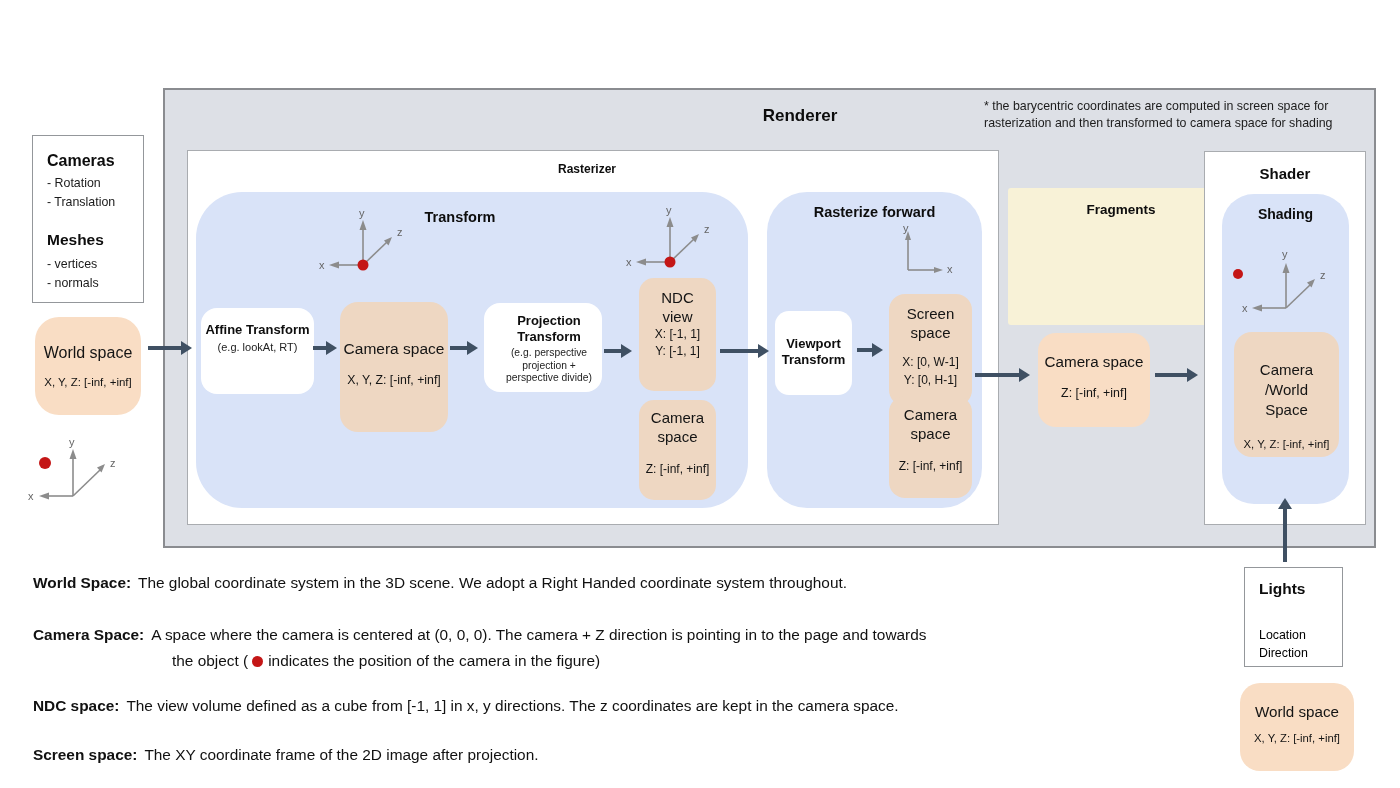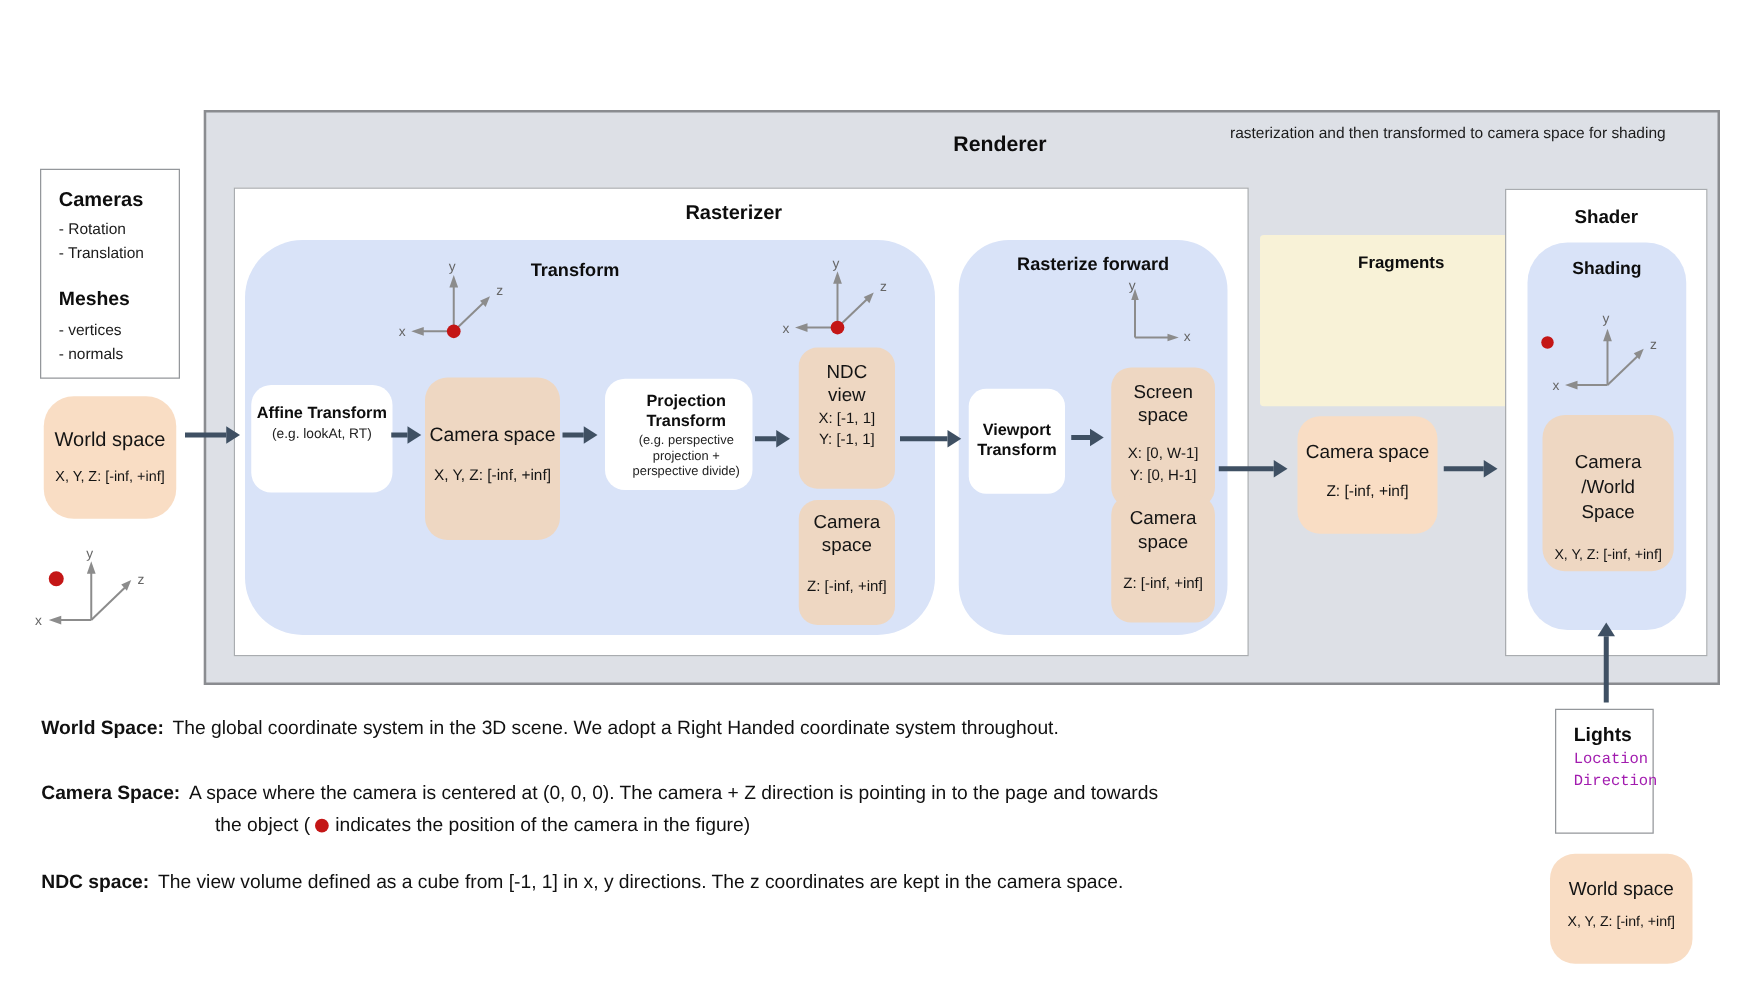--- a/index.html
+++ b/index.html
@@ -31,25 +31,26 @@
 </style>
 </head>
 <body>
 
 <div class="stage">
 
   <div class="abs" style="left:163px;top:88px;width:1213px;height:460px;background:#dde0e6;border:2px solid #8a8c90;"></div>
   <div class="abs ctr b" style="left:700px;top:106px;width:200px;font-size:17px;">Renderer</div>
 
   <div class="abs" style="left:984px;top:98px;width:392px;font-size:12.4px;line-height:17px;color:#1c1c1c;">
+    <div>* the barycentric coordinates are computed in screen space for</div>
     <div>rasterization and then transformed to camera space for shading</div>
   </div>
 
   <div class="abs panel" style="left:187px;top:150px;width:812px;height:375px;"></div>
-  <div class="abs ctr b" style="left:187px;top:162px;width:800px;font-size:16px;">Rasterizer</div>
+  <div class="abs ctr b" style="left:187px;top:162px;width:800px;font-size:12px;">Rasterizer</div>
 
   <div class="abs bluebox" style="left:196px;top:192px;width:552px;height:316px;border-radius:46px;"></div>
   <div class="abs ctr b" style="left:300px;top:209px;width:320px;font-size:14.5px;">Transform</div>
 
   <svg class="abs axis" style="left:313px;top:203px;" width="100" height="80" viewBox="0 0 100 80">
     <line x1="50" y1="62" x2="50" y2="26"></line>
       <polygon points="50,17 46.5,27 53.5,27"></polygon>
     <line x1="50" y1="62" x2="74" y2="39"></line>
       <polygon points="79,34 71,37.5 75.5,42.5"></polygon>
     <line x1="50" y1="62" x2="24" y2="62"></line>
@@ -152,23 +153,23 @@
     <text x="94" y="37">z</text>
     <text x="16" y="70">x</text>
     <circle cx="12" cy="32" r="5"></circle>
   </svg>
 
   <div class="abs ctr omut" style="left:1234px;top:332px;width:105px;height:125px;border-radius:18px;padding-top:28px;">
     <div style="font-size:15px;line-height:20px;width:72px;margin:0 auto;">Camera /World Space</div>
     <div class="rng" style="font-size:11.3px;margin-top:18px;">X, Y, Z: [-inf, +inf]</div>
   </div>
 
-  <div class="abs" style="left:1244px;top:567px;width:79px;height:100px;background:#fff;border:1px solid #94979b;padding:12px 0 0 14px;">
+  <div class="abs" style="left:1244px;top:567px;width:99px;height:100px;background:#fff;border:1px solid #94979b;padding:12px 0 0 14px;">
     <div class="b" style="font-size:15.5px;">Lights</div>
-    <div style="font-size:12.4px;line-height:18px;color:#a21caf;font-family:Liberation Mono, monospace;">
+    <div style="font-size:12.4px;line-height:18px;margin-top:28px;color:#000000;">
       <div>Location</div>
       <div>Direction</div>
     </div>
   </div>
 
   <div class="abs ctr obrt" style="left:1240px;top:683px;width:114px;height:88px;border-radius:20px;padding-top:20px;">
     <div style="font-size:15.2px;">World space</div>
     <div class="rng" style="font-size:11.3px;margin-top:12px;">X, Y, Z: [-inf, +inf]</div>
   </div>
 
@@ -223,14 +224,17 @@
     </div>
     <div style="margin-left:139px;">
       <span>the object (</span><span class="reddot-inline"></span><span>indicates the position of the camera in the figure)</span>
     </div>
   </div>
 
   <div class="def" style="top:697px;">
     <b>NDC space:</b><span>The view volume defined as a cube from [-1, 1] in x, y directions. The z coordinates are kept in the camera space.</span>
   </div>
 
+  <div class="def" style="top:746px;">
+    <b>Screen space:</b><span>The XY coordinate frame of the 2D image after projection.</span>
+  </div>
 
 </div>
 
 </body></html>

